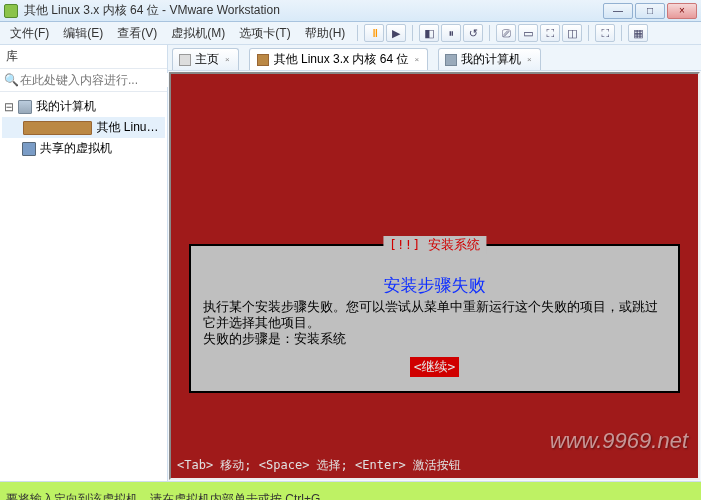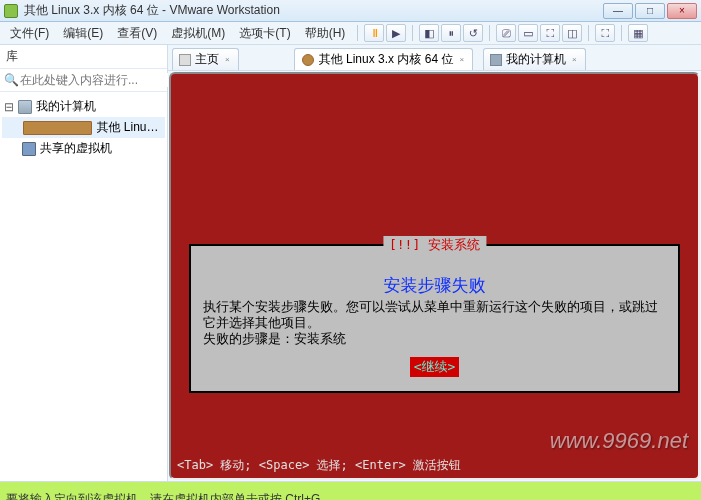--- a/index.html
+++ b/index.html
@@ -37,35 +37,35 @@
 .tree .ico { width: 14px; height: 14px; display: inline-block; }
 .tree .ico.pc { background: linear-gradient(#bcd,#9ab); border: 1px solid #789; border-radius: 1px; }
 .tree .ico.vm { background: #b84; border: 1px solid #963; border-radius: 1px; }
 .tree .ico.share { background: #7a9cc6; border: 1px solid #567; border-radius: 1px; }
 .tree .lbl { white-space: nowrap; overflow: hidden; text-overflow: ellipsis; flex: 1; }
 
 
 .content { flex: 1; display: flex; flex-direction: column; background: #f3f7fb; }
 .tabs { height: 26px; display: flex; align-items: flex-end; padding: 0 4px; background: #eef5fb; border-bottom: 1px solid #cfdeed; gap: 10px; }
 .tab { height: 22px; border: 1px solid #bcd; border-bottom: none; background: linear-gradient(#fff,#eaf2fa); border-radius: 3px 3px 0 0; display: flex; align-items: center; padding: 0 6px; gap: 4px; cursor: pointer; font-size: 12px; }
-.tab.active { background: #fff; margin-left: 45px; }
+.tab.active { background: #fff; }
 .tab .tico { width: 12px; height: 12px; }
 .tab .tico.home { border: 1px solid #999; background: #ddd; }
 .tab .tico.vm { background: #b84; border: 1px solid #963; }
 .tab .tico.pc { background: #9ab; border: 1px solid #789; }
 .tab .tx { font-size: 8px; color: #888; padding: 0 2px; cursor: pointer; }
 
 
-.vm { flex: 1; background: #a01a1a; position: relative; border-left: 2px solid #888; border-top: 2px solid #888; border-right: 2px solid #eee; border-bottom: 2px solid #eee; margin: 1px; overflow: hidden; border-radius: 6px; }
+.vm { flex: 1; background: #a01a1a; position: relative; border-left: 2px solid #888; border-top: 2px solid #888; border-right: 2px solid #eee; border-bottom: 2px solid #eee; margin: 1px; overflow: hidden; }
 .dialog { position: absolute; left: 18px; right: 18px; top: 170px; background: #bfbfbf; border: 2px solid #000; padding: 8px 12px 14px; }
 .dialog .caption { position: absolute; top: -10px; left: 50%; transform: translateX(-50%); background: #bfbfbf; color: #d00000; padding: 0 6px; font-family: SimSun, monospace; font-size: 13px; }
 .dialog .errtitle { text-align: center; color: #1030ff; font-size: 17px; margin: 20px 0 2px; font-family: SimSun, monospace; }
 .dialog .body { color: #000; font-size: 13px; line-height: 16px; font-family: SimSun, monospace; }
 .dialog .btnrow { text-align: center; margin-top: 10px; }
-.dialog .ibtn { display: inline-block; background: #d00000; color: #5eead4; padding: 1px 4px; font-family: SimSun, monospace; font-size: 13px; cursor: pointer; }
+.dialog .ibtn { display: inline-block; background: #d00000; color: #e5e5e5; padding: 1px 4px; font-family: SimSun, monospace; font-size: 13px; cursor: pointer; }
 .hint { position: absolute; left: 6px; bottom: 4px; color: #e0e0e0; font-size: 12px; font-family: SimSun, monospace; }
 
 
 .statusbar { height: 36px; background: #bef264; border-top: 1px solid #cfdeed; display: flex; align-items: center; padding: 0 6px; font-size: 12px; color: #333; }
 
 
 .watermark { position: absolute; right: 10px; bottom: 24px; color: rgba(255,255,255,0.55); font-size: 22px; font-style: italic; font-family: Arial; text-shadow: 1px 1px 2px rgba(0,0,0,0.4); pointer-events: none; }
 </style>
 </head>
 <body>

